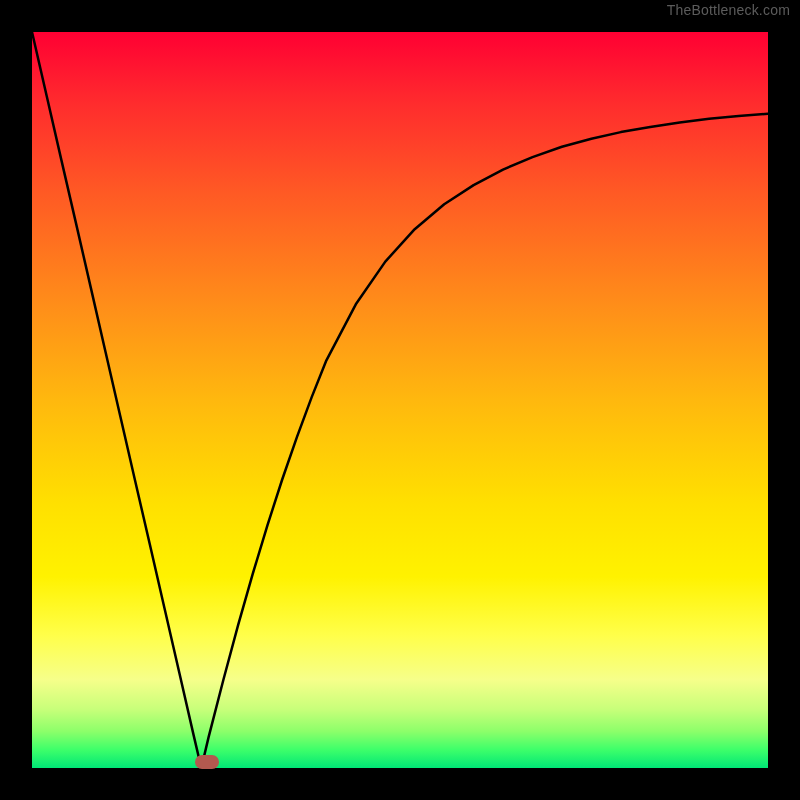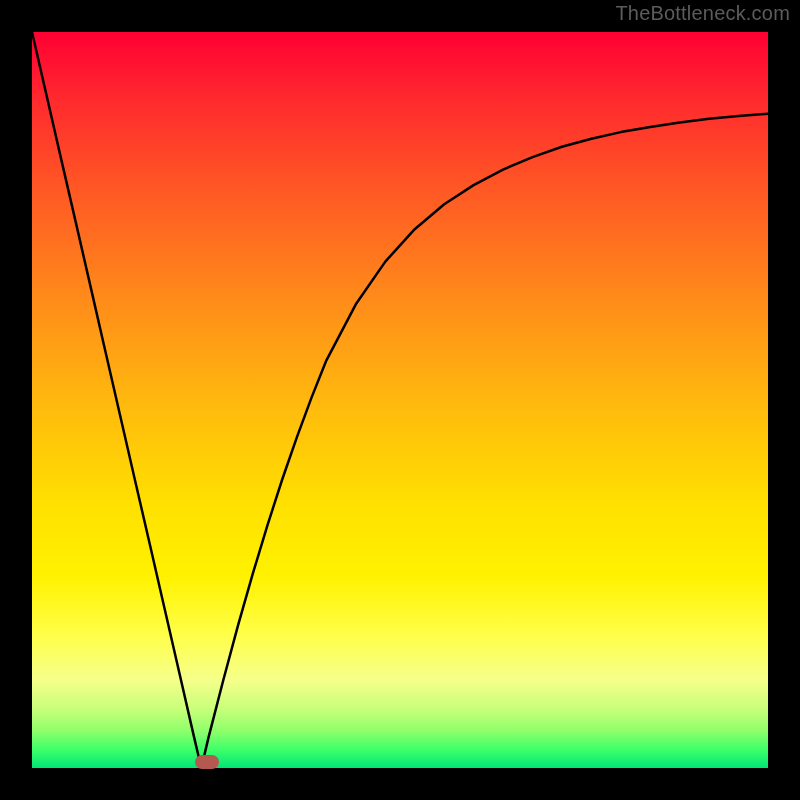--- a/index.html
+++ b/index.html
@@ -53,21 +53,21 @@
     height: 14px;
     border-radius: 7px;
     background: #b3594f;
     transform: translate(-50%, -50%);
   }
   .watermark {
     position: absolute;
     top: 2px;
     right: 10px;
     color: #5c5c5c;
-    font-size: 20px;
+    font-size: 14px;
     letter-spacing: 0.2px;
     font-weight: 500;
   }
 </style>
 </head>
 <body>
 
 <div class="stage">
 
   <div class="watermark">TheBottleneck.com</div>

